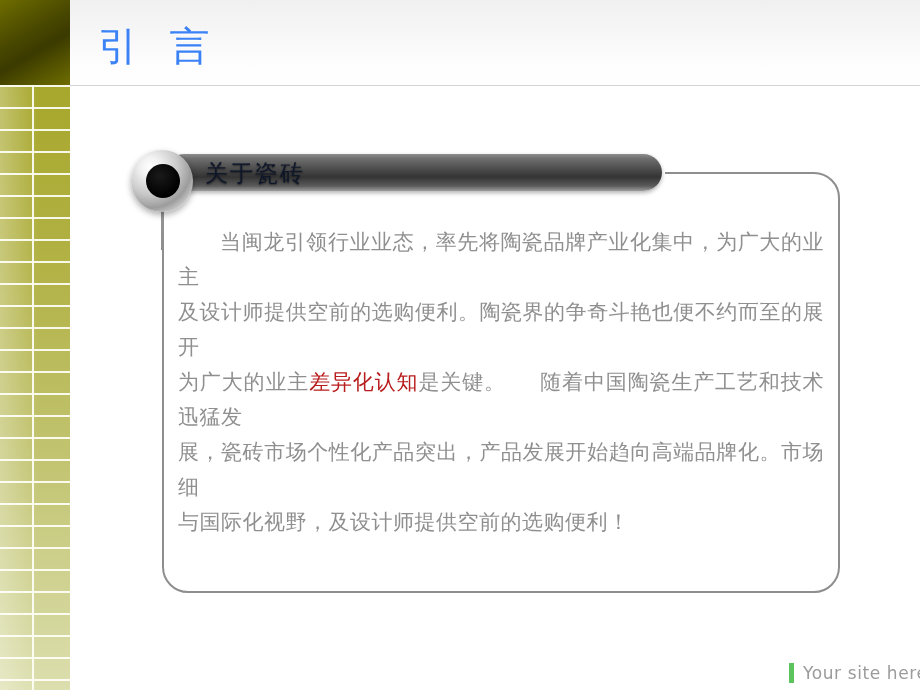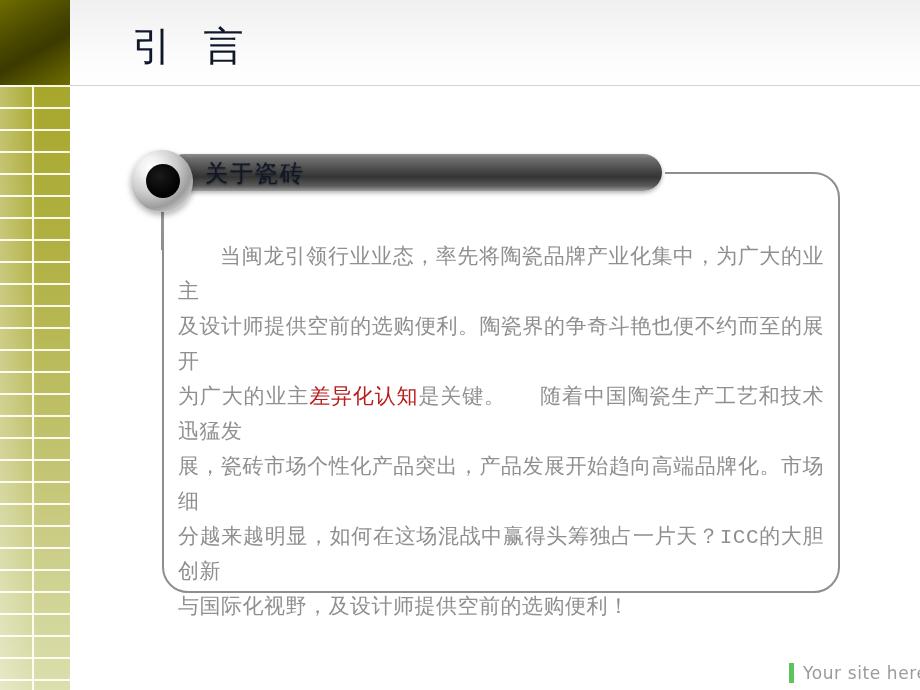--- a/index.html
+++ b/index.html
@@ -35,25 +35,24 @@
     height: 1px;
     background: #d4d4d4;
   }
   .slide-title {
     position: absolute;
     left: 98px;
     top: 22px;
     font-size: 40px;
     line-height: 48px;
     letter-spacing: 2px;
-    color: #0f172a;
+    color: #3b82f6;
     font-family: "DejaVu Sans", "Liberation Sans", sans-serif;
     white-space: pre;
     text-shadow: 0 1px 0 rgba(255,255,255,0.8);
-    margin-left: 34px;
   }
 
   
   .sidebar {
     position: absolute;
     left: 0;
     top: 0;
     width: 70px;
     height: 690px;
   }
@@ -165,29 +164,29 @@
     width: 34px;
     height: 34px;
     border-radius: 50%;
     background: radial-gradient(circle at 40% 35%, #1a1a1a 0%, #000000 70%);
   }
 
   
   .body-text {
     position: absolute;
     left: 178px;
-    top: 240px;
+    top: 224px;
     width: 646px;
     font-size: 21px;
     line-height: 35px;
     color: #8f8f8f;
     text-align: justify;
     text-justify: inter-ideograph;
     letter-spacing: 0.5px;
-    font-family: Liberation Mono, monospace;
+    font-family: Liberation Sans, sans-serif;
   }
   .body-text .indent { display: inline-block; width: 42px; }
   .body-text .gap    { display: inline-block; width: 34px; }
   .body-text .hl     { color: #b91c1c; }
 
   
   .footer-bar {
     position: absolute;
     left: 789px;
     top: 663px;
@@ -231,20 +230,19 @@
 
   <div class="bullet-stem"></div>
   <div class="bullet-outer"></div>
   <div class="bullet-inner"></div>
 
   <div class="body-text">
       <div><span class="indent"></span><span>当闽龙引领行业业态，率先将陶瓷品牌产业化集中，为广大的业主</span></div>
       <div><span>及设计师提供空前的选购便利。陶瓷界的争奇斗艳也便不约而至的展开</span></div>
       <div><span>为广大的业主</span><span class="hl">差异化认知</span><span>是关键。</span><span class="gap"></span><span>随着中国陶瓷生产工艺和技术迅猛发</span></div>
       <div><span>展，瓷砖市场个性化产品突出，产品发展开始趋向高端品牌化。市场细</span></div>
-      <div><span>分越来越明显，如何在这场混战中赢得头筹独占一片天？ICC的大胆创新</span></div>
       <div><span>与国际化视野，及设计师提供空前的选购便利！</span></div>
     </div>
 
   <div class="footer-bar"></div>
   <div class="footer-text">Your site here</div>
 
 </div>
 
 </body></html>

